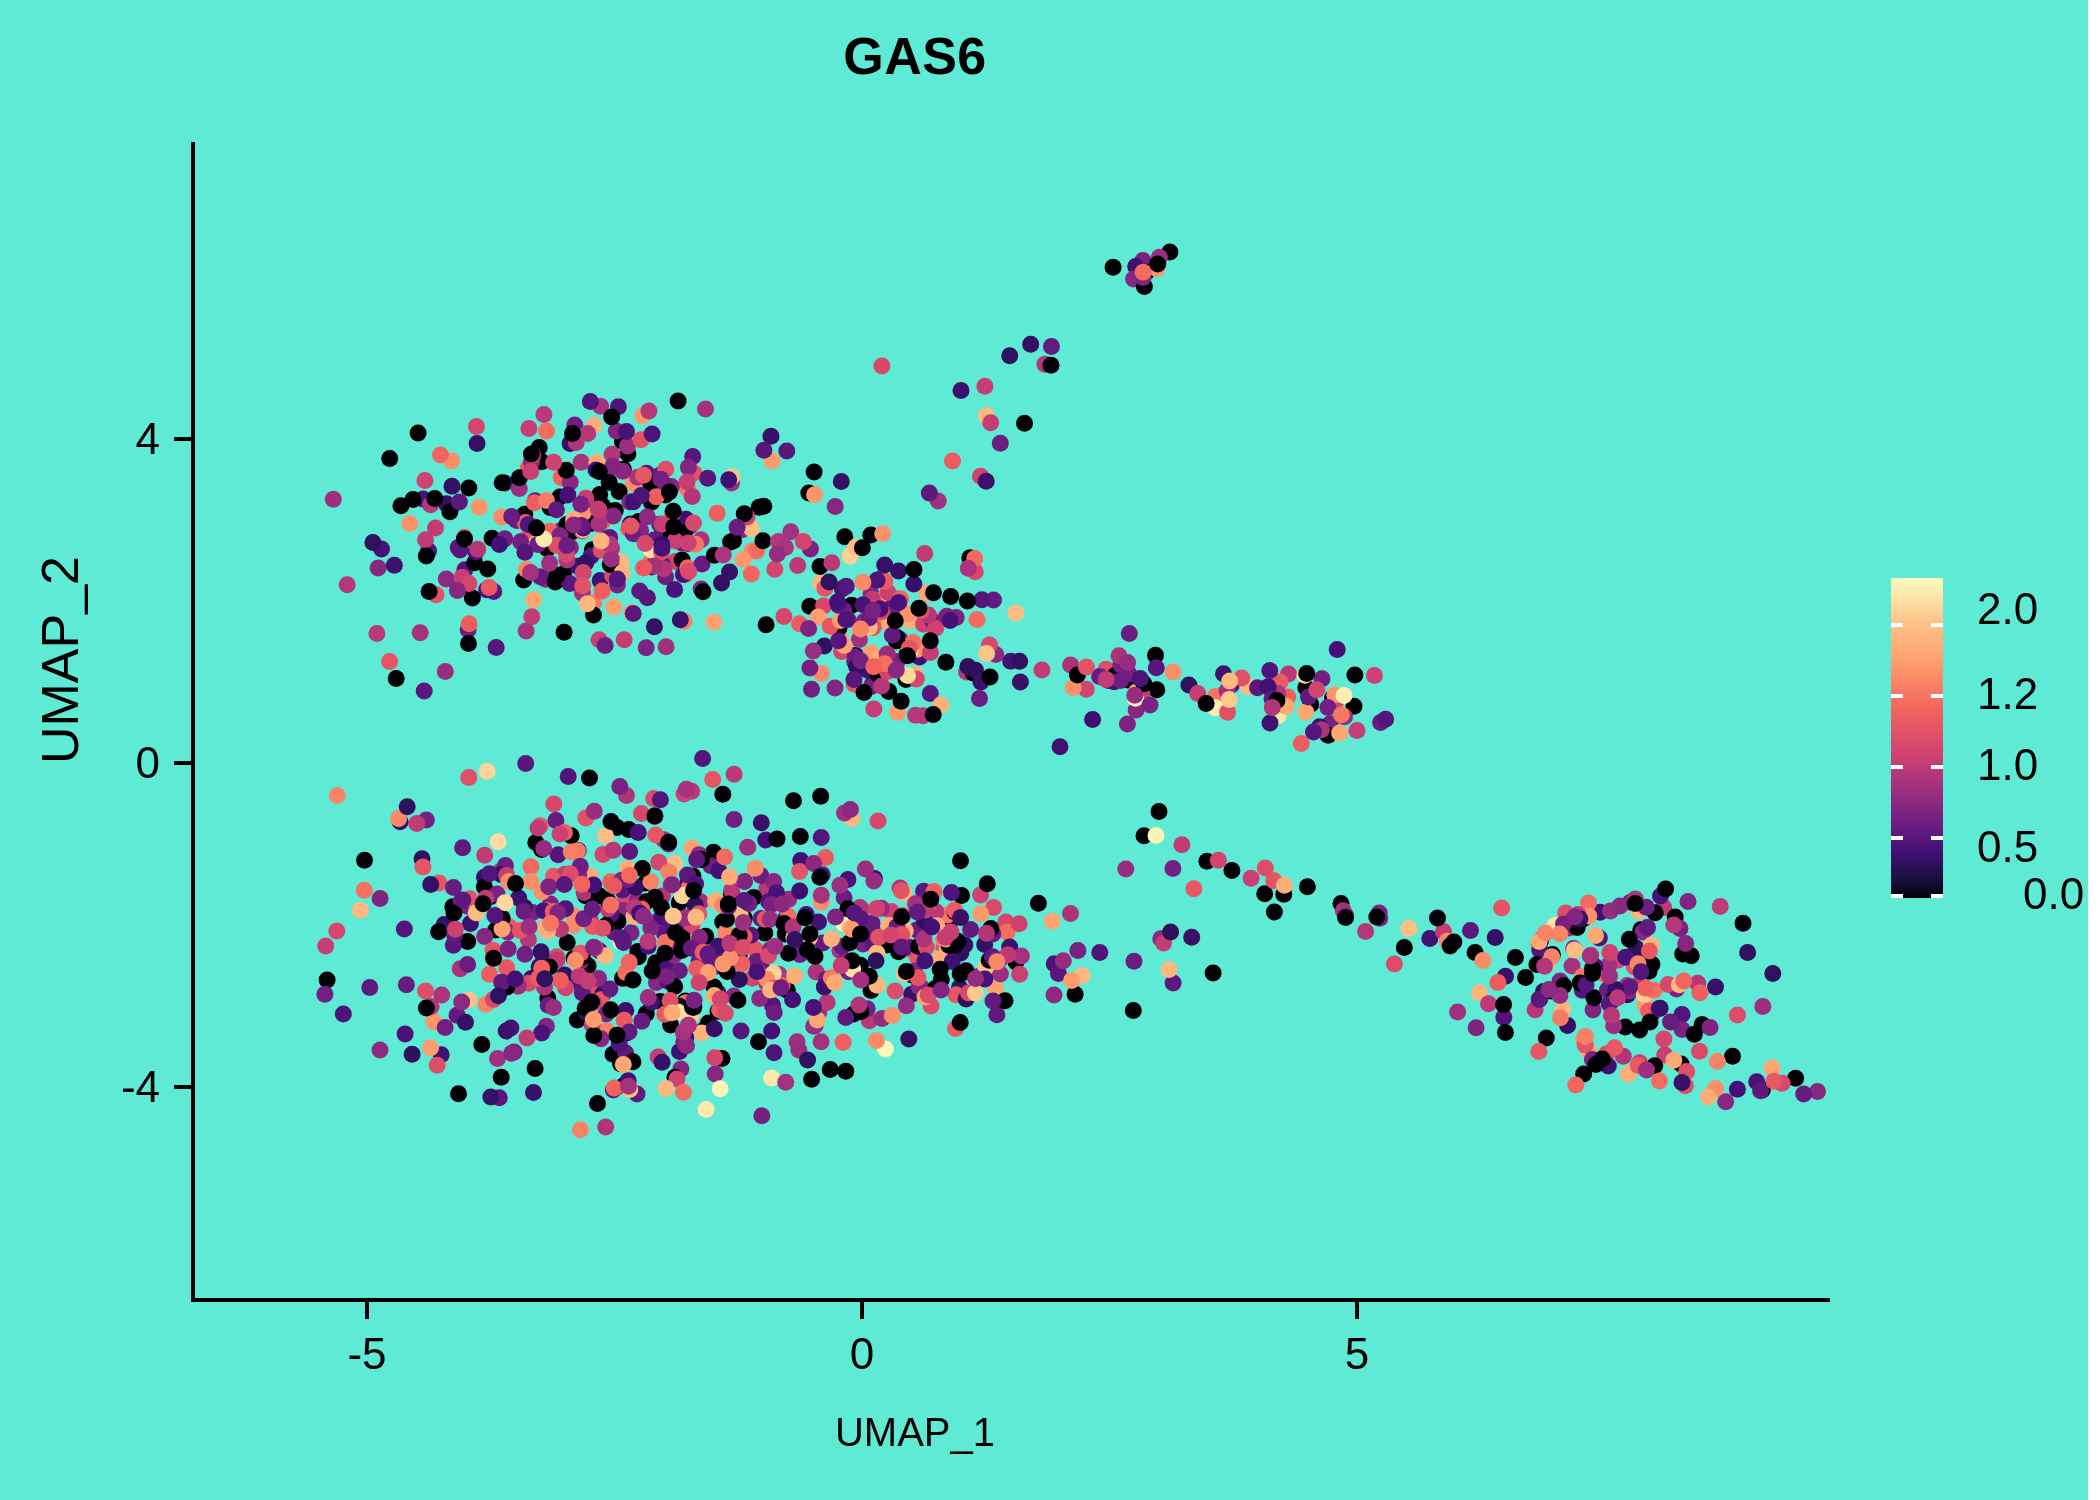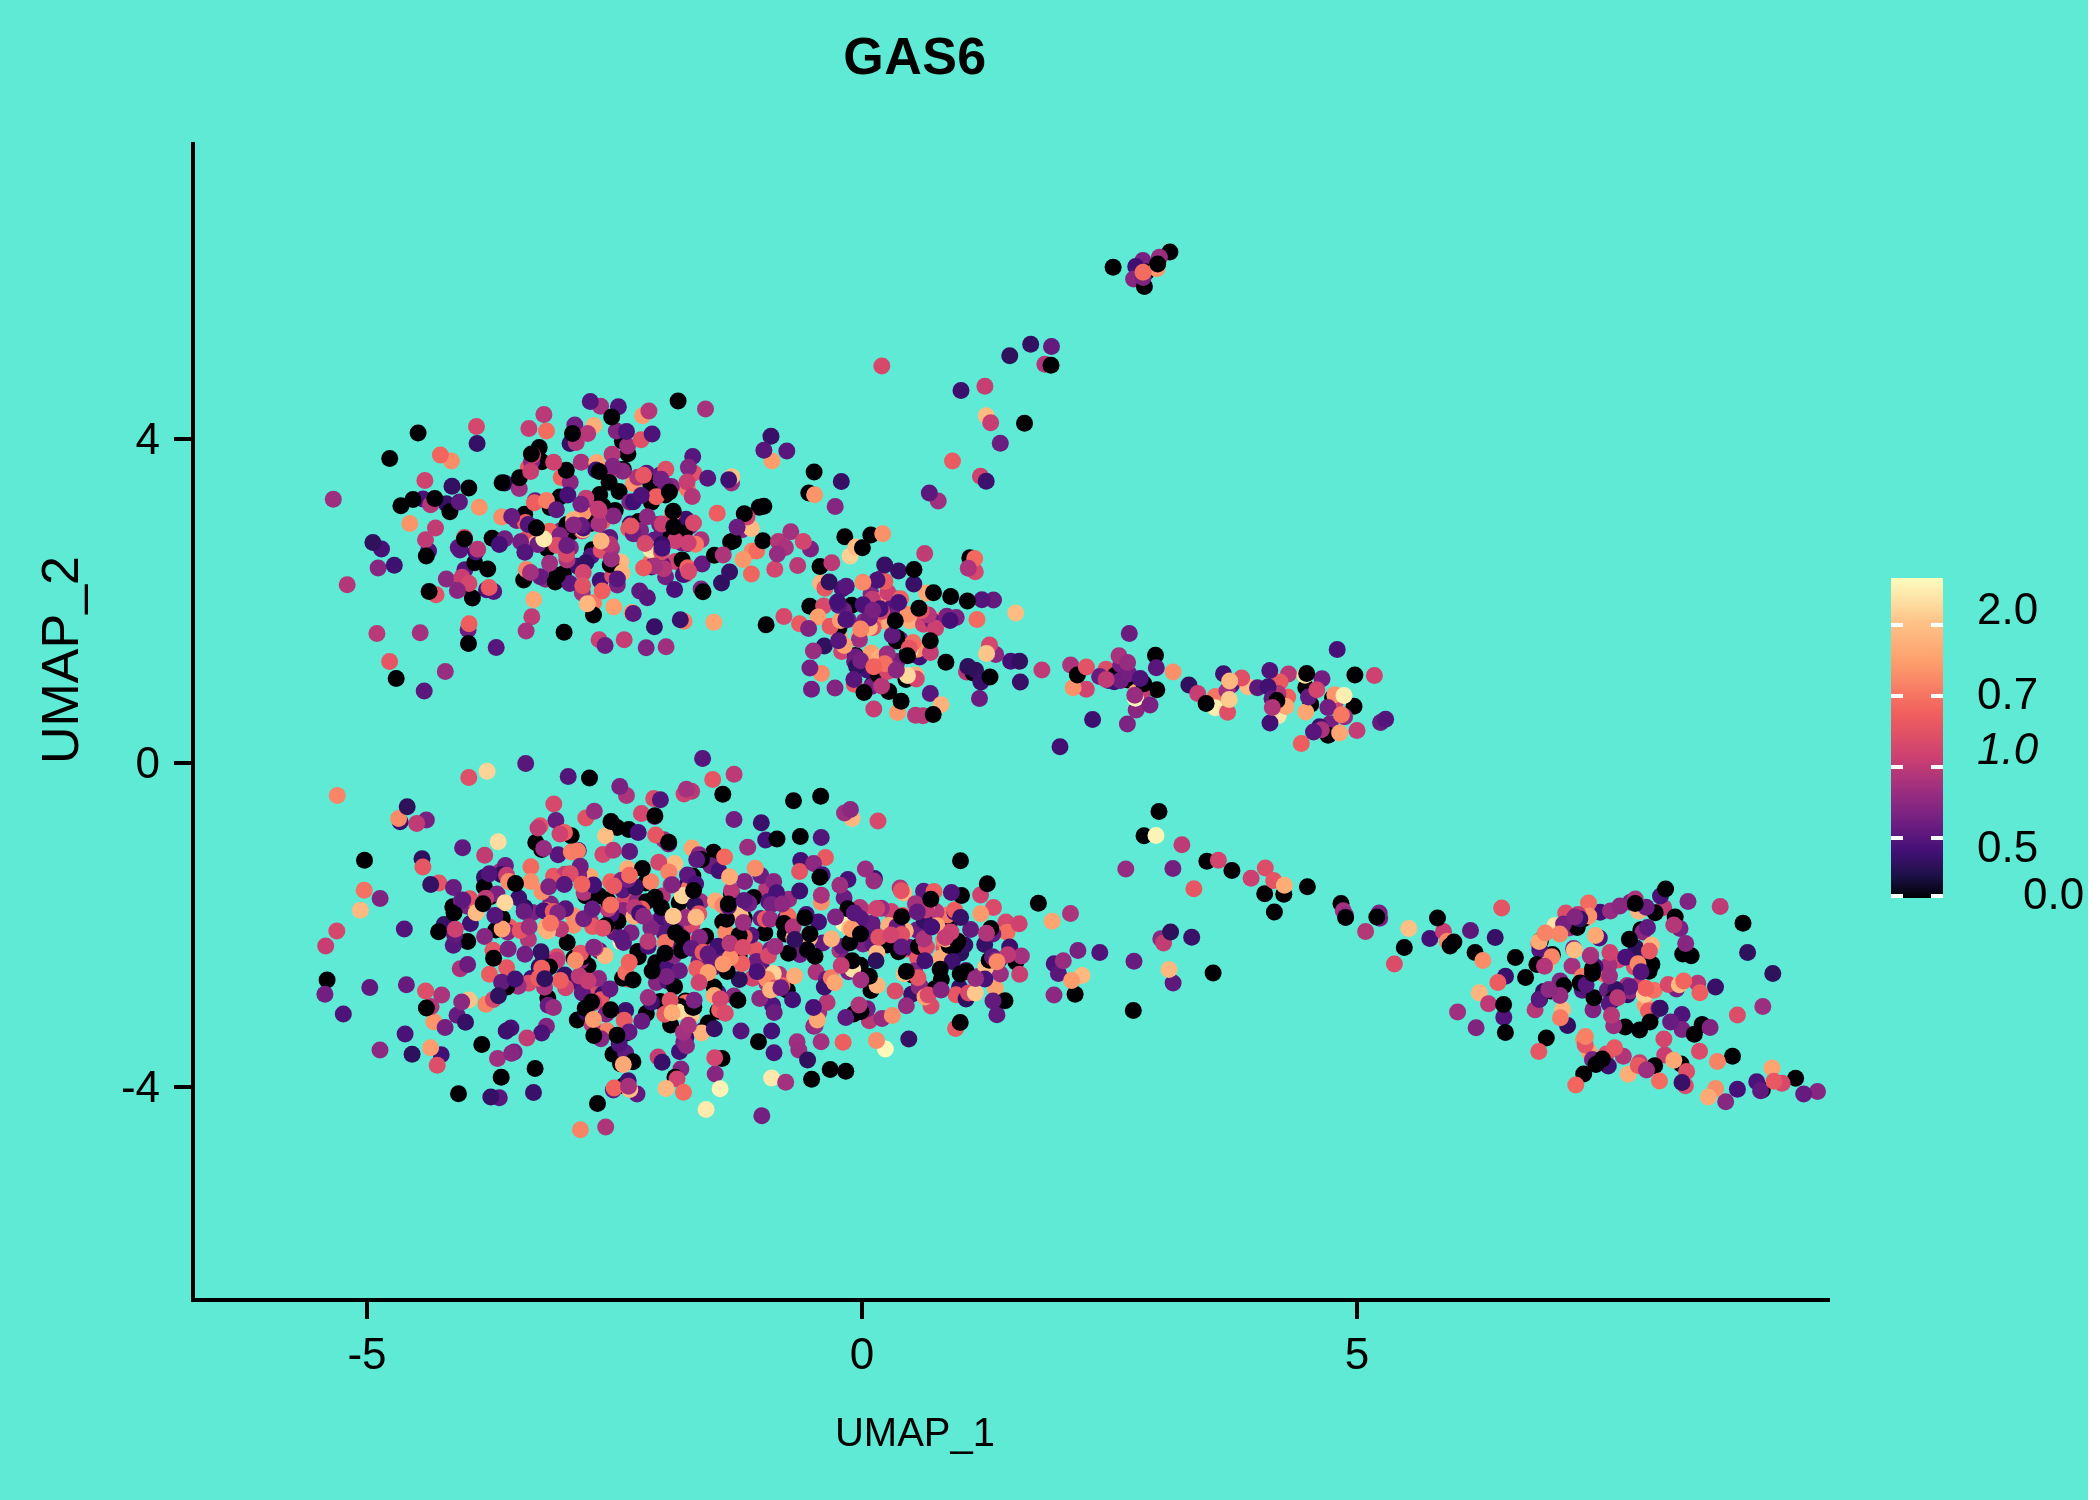--- a/index.html
+++ b/index.html
@@ -1801,19 +1801,19 @@
     <div class="cb-tick left" style="top:116px;"></div>
     <div class="cb-tick right" style="top:116px;"></div>
     <div class="cb-tick left" style="top:187px;"></div>
     <div class="cb-tick right" style="top:187px;"></div>
     <div class="cb-tick left" style="top:258px;"></div>
     <div class="cb-tick right" style="top:258px;"></div>
     <div class="cb-tick left" style="top:316px;"></div>
     <div class="cb-tick right" style="top:316px;"></div>
 
     <div class="cb-label" style="top:31px;">2.0</div>
-    <div class="cb-label" style="top:116px;">0.7</div>
-    <div class="cb-label" style="top:171px;font-style:italic;">1.0</div>
+    <div class="cb-label" style="top:116px;">1.2</div>
+    <div class="cb-label" style="top:187px;">1.0</div>
     <div class="cb-label" style="top:269px;">0.5</div>
     <div class="cb-label" style="top:316px;margin-left:46px;">0.0</div>
   </div>
 
 </div>
 
 </body></html>

